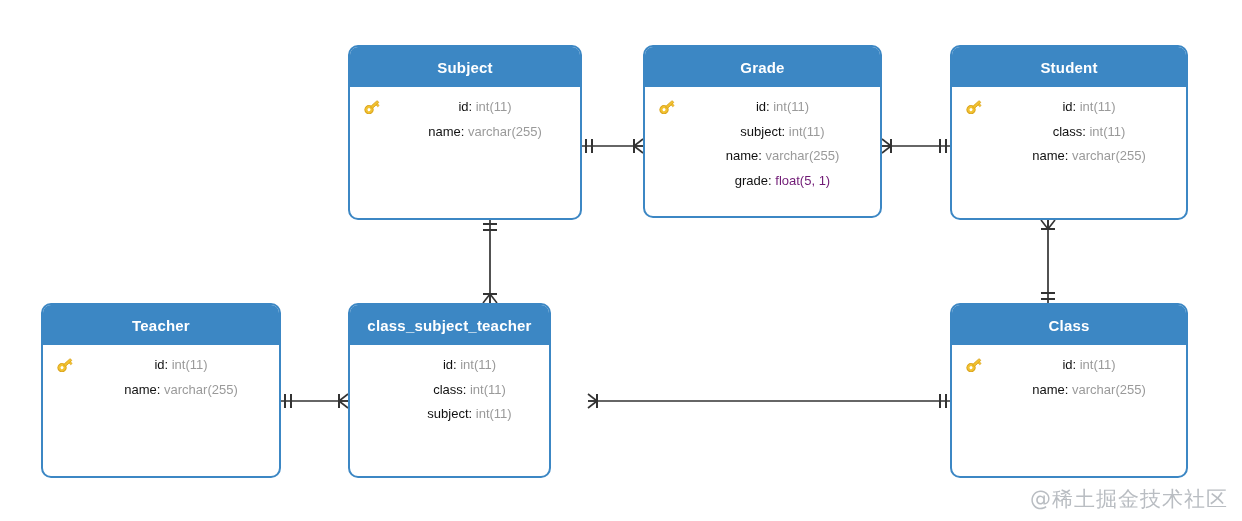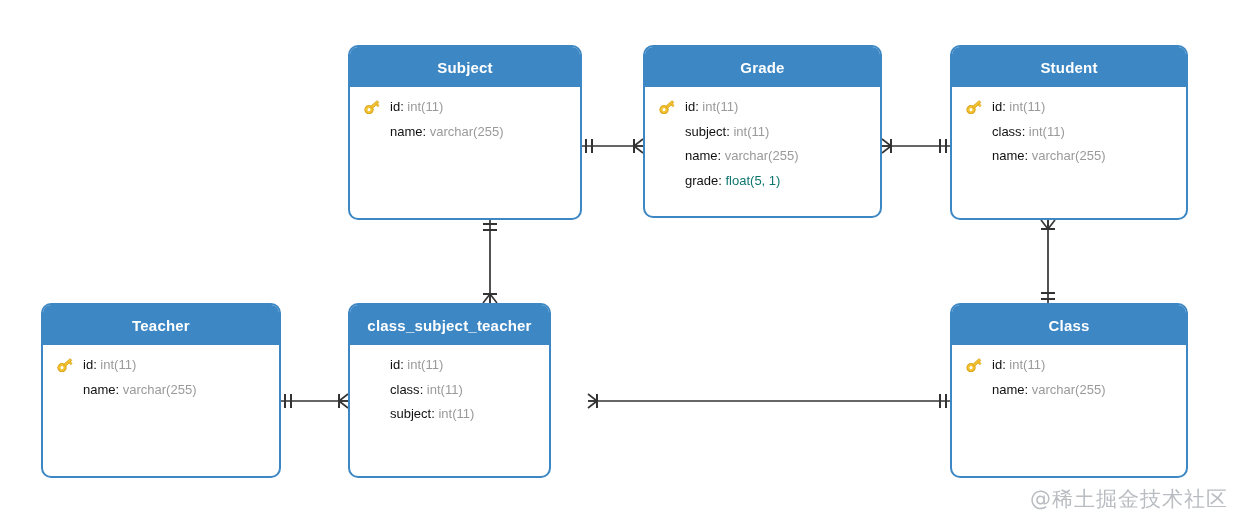--- a/index.html
+++ b/index.html
@@ -38,20 +38,21 @@
     background:#ffffff;
   }
   .attr{
     position:relative;
     height:24.5px;
     line-height:24.5px;
     font-size:13px;
     padding-left:40px;
     white-space:nowrap;
     color:#1a1a1a;
+    text-align:center;
   }
   .attr .aname{color:#111111;}
   .attr .acolon{color:#111111;}
   .attr .atype{color:#9a9a9a;}
 
   
   .key-icon{
     position:absolute;
     left:12px;
     top:5px;
@@ -157,21 +158,21 @@
           <div class="attr"><svg class="key-icon" viewBox="0 0 20 14">
               <g transform="rotate(-42 10 7)">
                 <circle cx="6" cy="7" r="4.1" fill="#F2C230" stroke="#D9A21B" stroke-width="1"></circle>
                 <circle cx="6" cy="7" r="1.5" fill="#ffffff"></circle>
                 <rect x="9" y="5.7" width="9.2" height="2.6" rx="1" fill="#F2C230" stroke="#D9A21B" stroke-width=".8"></rect>
                 <rect x="14.4" y="8.1" width="1.9" height="2.6" fill="#F2C230" stroke="#D9A21B" stroke-width=".6"></rect>
               </g>
             </svg><span class="aname">id</span><span class="acolon">: </span><span class="atype" style="color: rgb(154, 154, 154);">int(11)</span></div>
           <div class="attr"><span class="aname">subject</span><span class="acolon">: </span><span class="atype" style="color: rgb(154, 154, 154);">int(11)</span></div>
           <div class="attr"><span class="aname">name</span><span class="acolon">: </span><span class="atype" style="color: rgb(154, 154, 154);">varchar(255)</span></div>
-          <div class="attr"><span class="aname">grade</span><span class="acolon">: </span><span class="atype" style="color: #0f766e; margin-top: 24px;">float(5, 1)</span></div>
+          <div class="attr"><span class="aname">grade</span><span class="acolon">: </span><span class="atype" style="color: #701a75; margin-top: 24px;">float(5, 1)</span></div>
         </div>
       </div>
       <div class="entity" style="left: 950px; top: 45px; width: 238px; height: 175px; border-color: rgb(60, 135, 196);">
         <div class="entity-header" style="background: rgb(60, 135, 196);">Student</div>
         <div class="entity-body">
           <div class="attr"><svg class="key-icon" viewBox="0 0 20 14">
               <g transform="rotate(-42 10 7)">
                 <circle cx="6" cy="7" r="4.1" fill="#F2C230" stroke="#D9A21B" stroke-width="1"></circle>
                 <circle cx="6" cy="7" r="1.5" fill="#ffffff"></circle>
                 <rect x="9" y="5.7" width="9.2" height="2.6" rx="1" fill="#F2C230" stroke="#D9A21B" stroke-width=".8"></rect>

